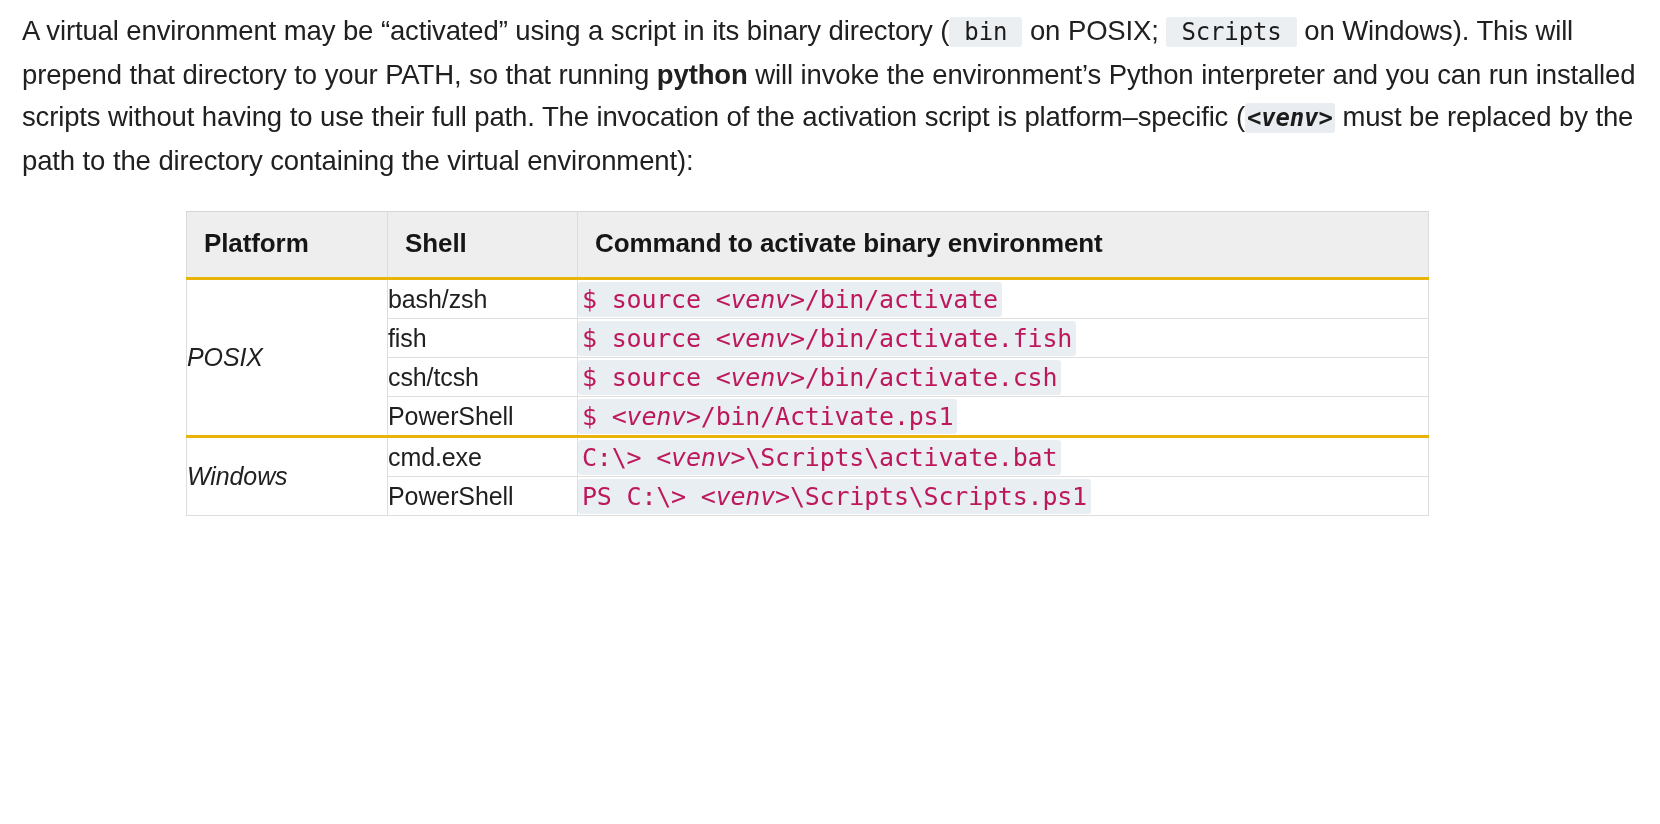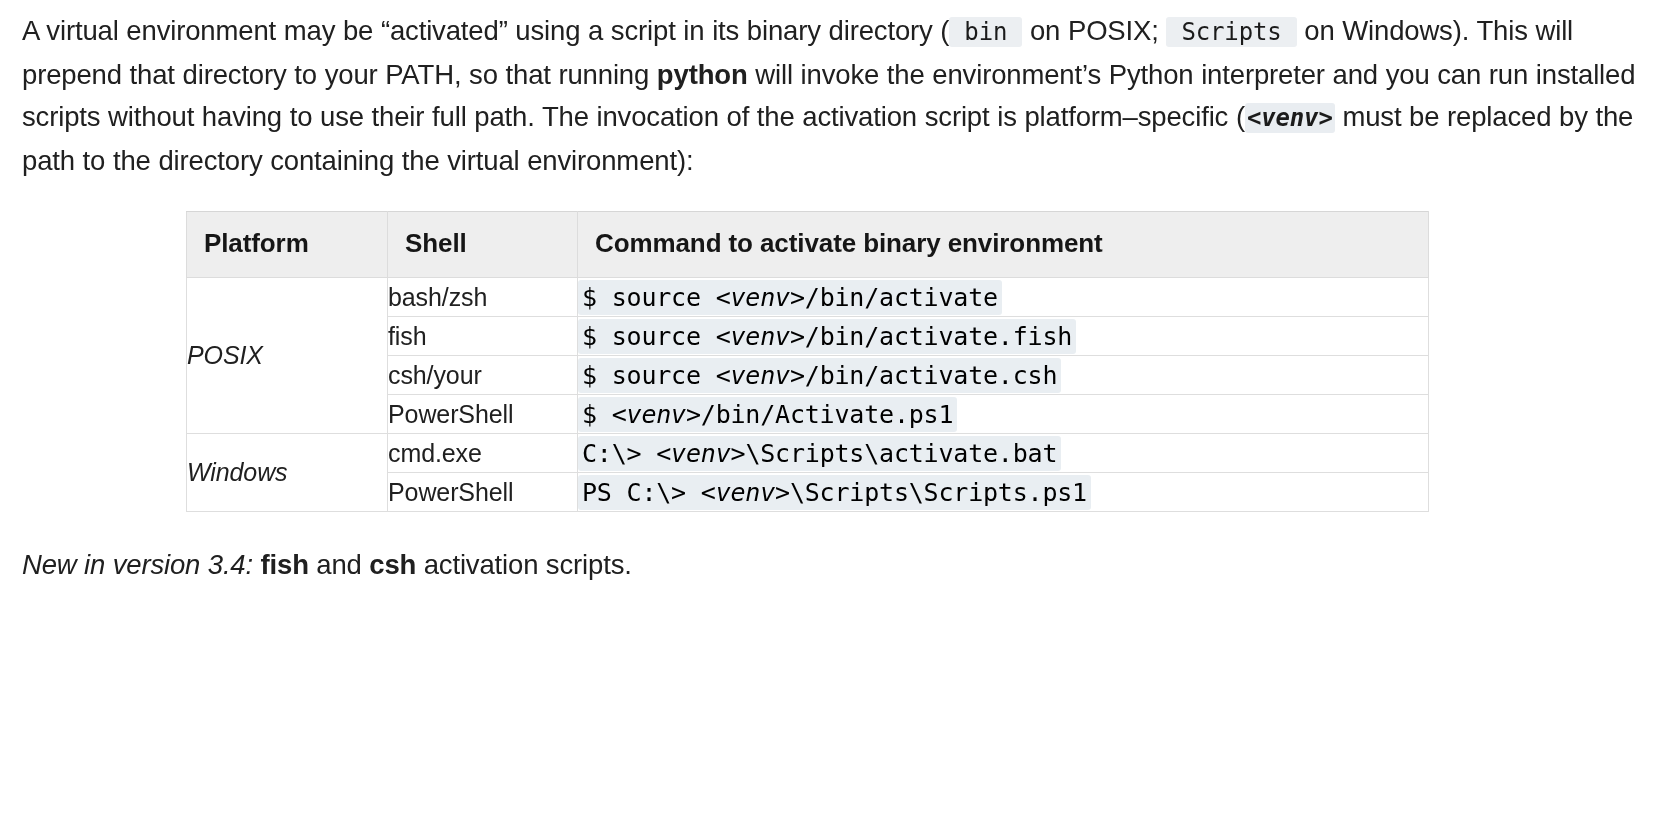--- a/index.html
+++ b/index.html
@@ -109,30 +109,30 @@
   }
   td.cmd {
     padding: 11px 0 13px 17px;
     height: 38px;
   }
   .cmd .code {
     font-size: 25px;
     background: #e9eef2;
     border-radius: 3px;
     padding: 3px 4px;
-    color: #000000;
+    color: #be185d;
     white-space: pre;
     letter-spacing: -0.2px;
   }
   .cmd .code em {
     font-style: italic;
     font-weight: normal;
   }
   tr.section-start > td {
-    border-top: 1px solid #eab308;
+    border-top: 3px solid #eab308;
   }
 
   
   .versionadded {
     margin-top: 34px;
     font-size: 27.5px;
     line-height: 38px;
     color: #202020;
     letter-spacing: -0.15px;
   }
@@ -169,21 +169,21 @@
         <tr class="section-start">
           <td class="platform" rowspan="4">POSIX</td>
           <td class="shell">bash/zsh</td>
           <td class="cmd"><span class="code"><span>$ source </span><em>&lt;venv&gt;</em><span>/bin/activate</span></span></td>
         </tr>
         <tr>
           <td class="shell">fish</td>
           <td class="cmd"><span class="code"><span>$ source </span><em>&lt;venv&gt;</em><span>/bin/activate.fish</span></span></td>
         </tr>
         <tr>
-          <td class="shell">csh/your</td>
+          <td class="shell">csh/tcsh</td>
           <td class="cmd"><span class="code"><span>$ source </span><em>&lt;venv&gt;</em><span>/bin/activate.csh</span></span></td>
         </tr>
         <tr>
           <td class="shell">PowerShell</td>
           <td class="cmd"><span class="code"><span>$ </span><em>&lt;venv&gt;</em><span>/bin/Activate.ps1</span></span></td>
         </tr>
 
         <tr class="section-start">
           <td class="platform" rowspan="2">Windows</td>
           <td class="shell">cmd.exe</td>
@@ -191,15 +191,14 @@
         </tr>
         <tr>
           <td class="shell">PowerShell</td>
           <td class="cmd"><span class="code"><span>PS C:\&gt; </span><em>&lt;venv&gt;</em><span>\Scripts\Scripts.ps1</span></span></td>
         </tr>
 
       </tbody>
     </table>
   </div>
 
-  <p class="versionadded"><span class="vmark">New in version 3.4:</span><span> </span><b>fish</b><span> and </span><b>csh</b><span> activation scripts.</span></p>
 
 </div>
 
 </body></html>

